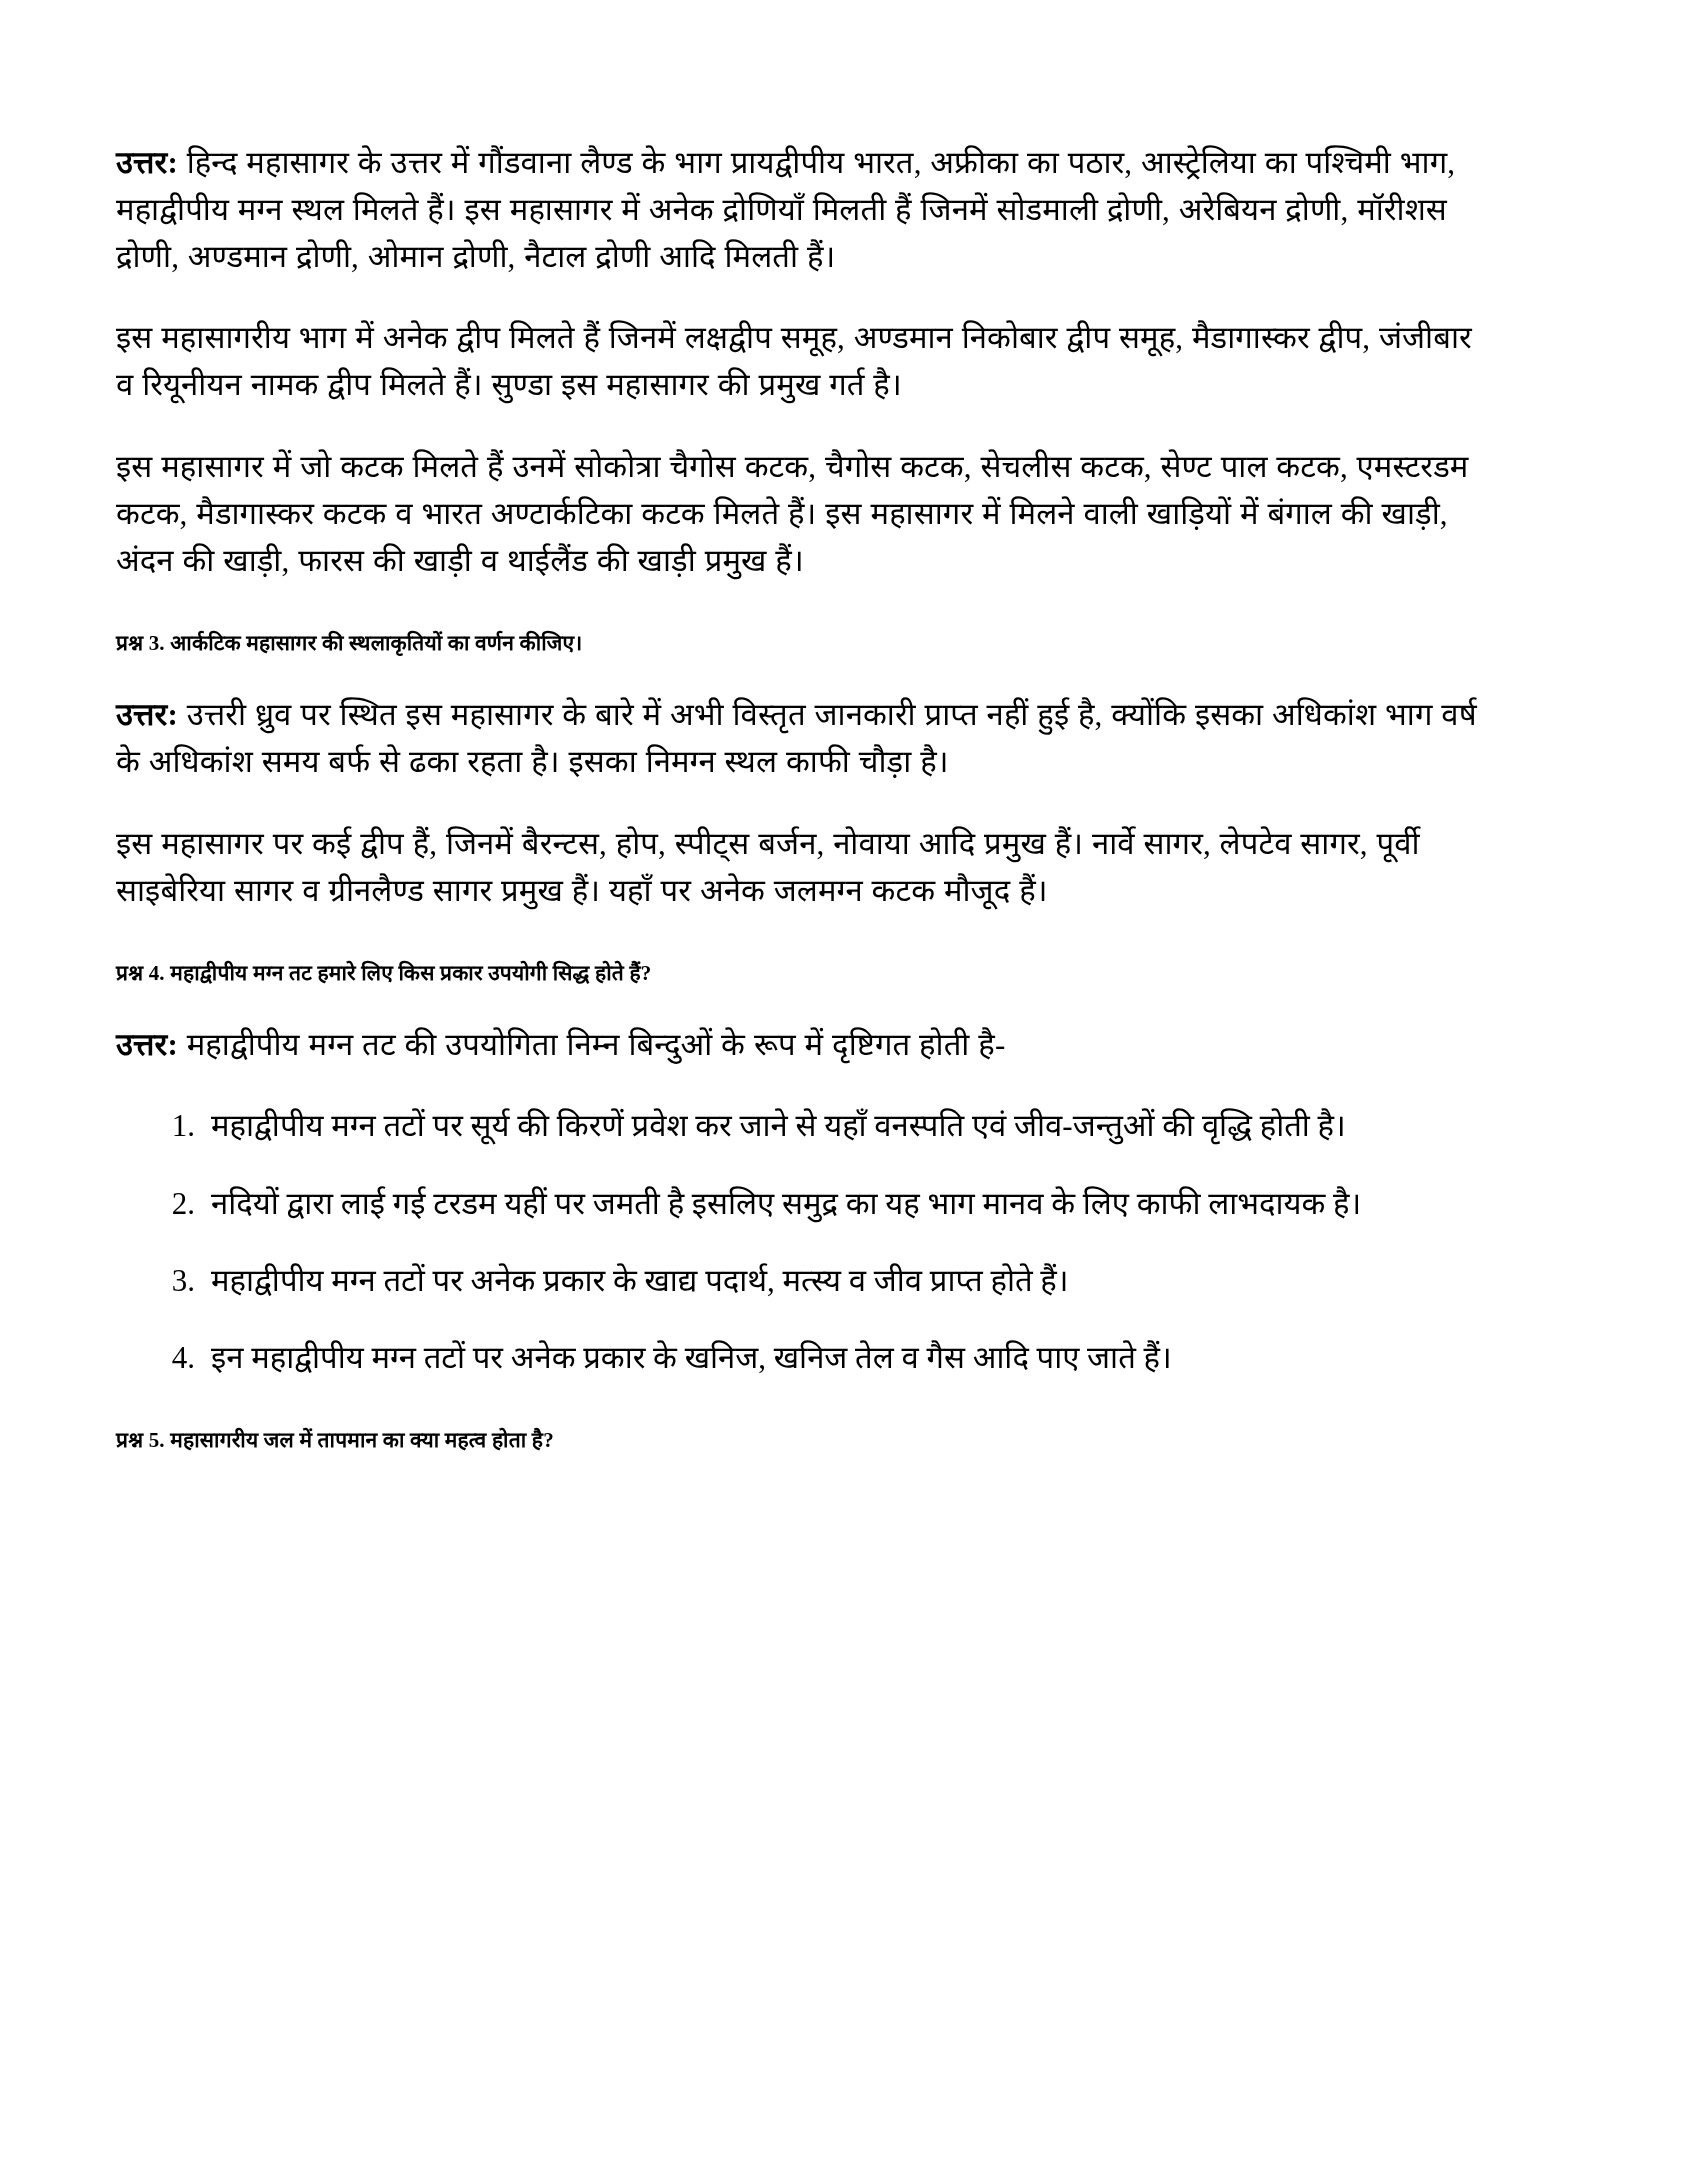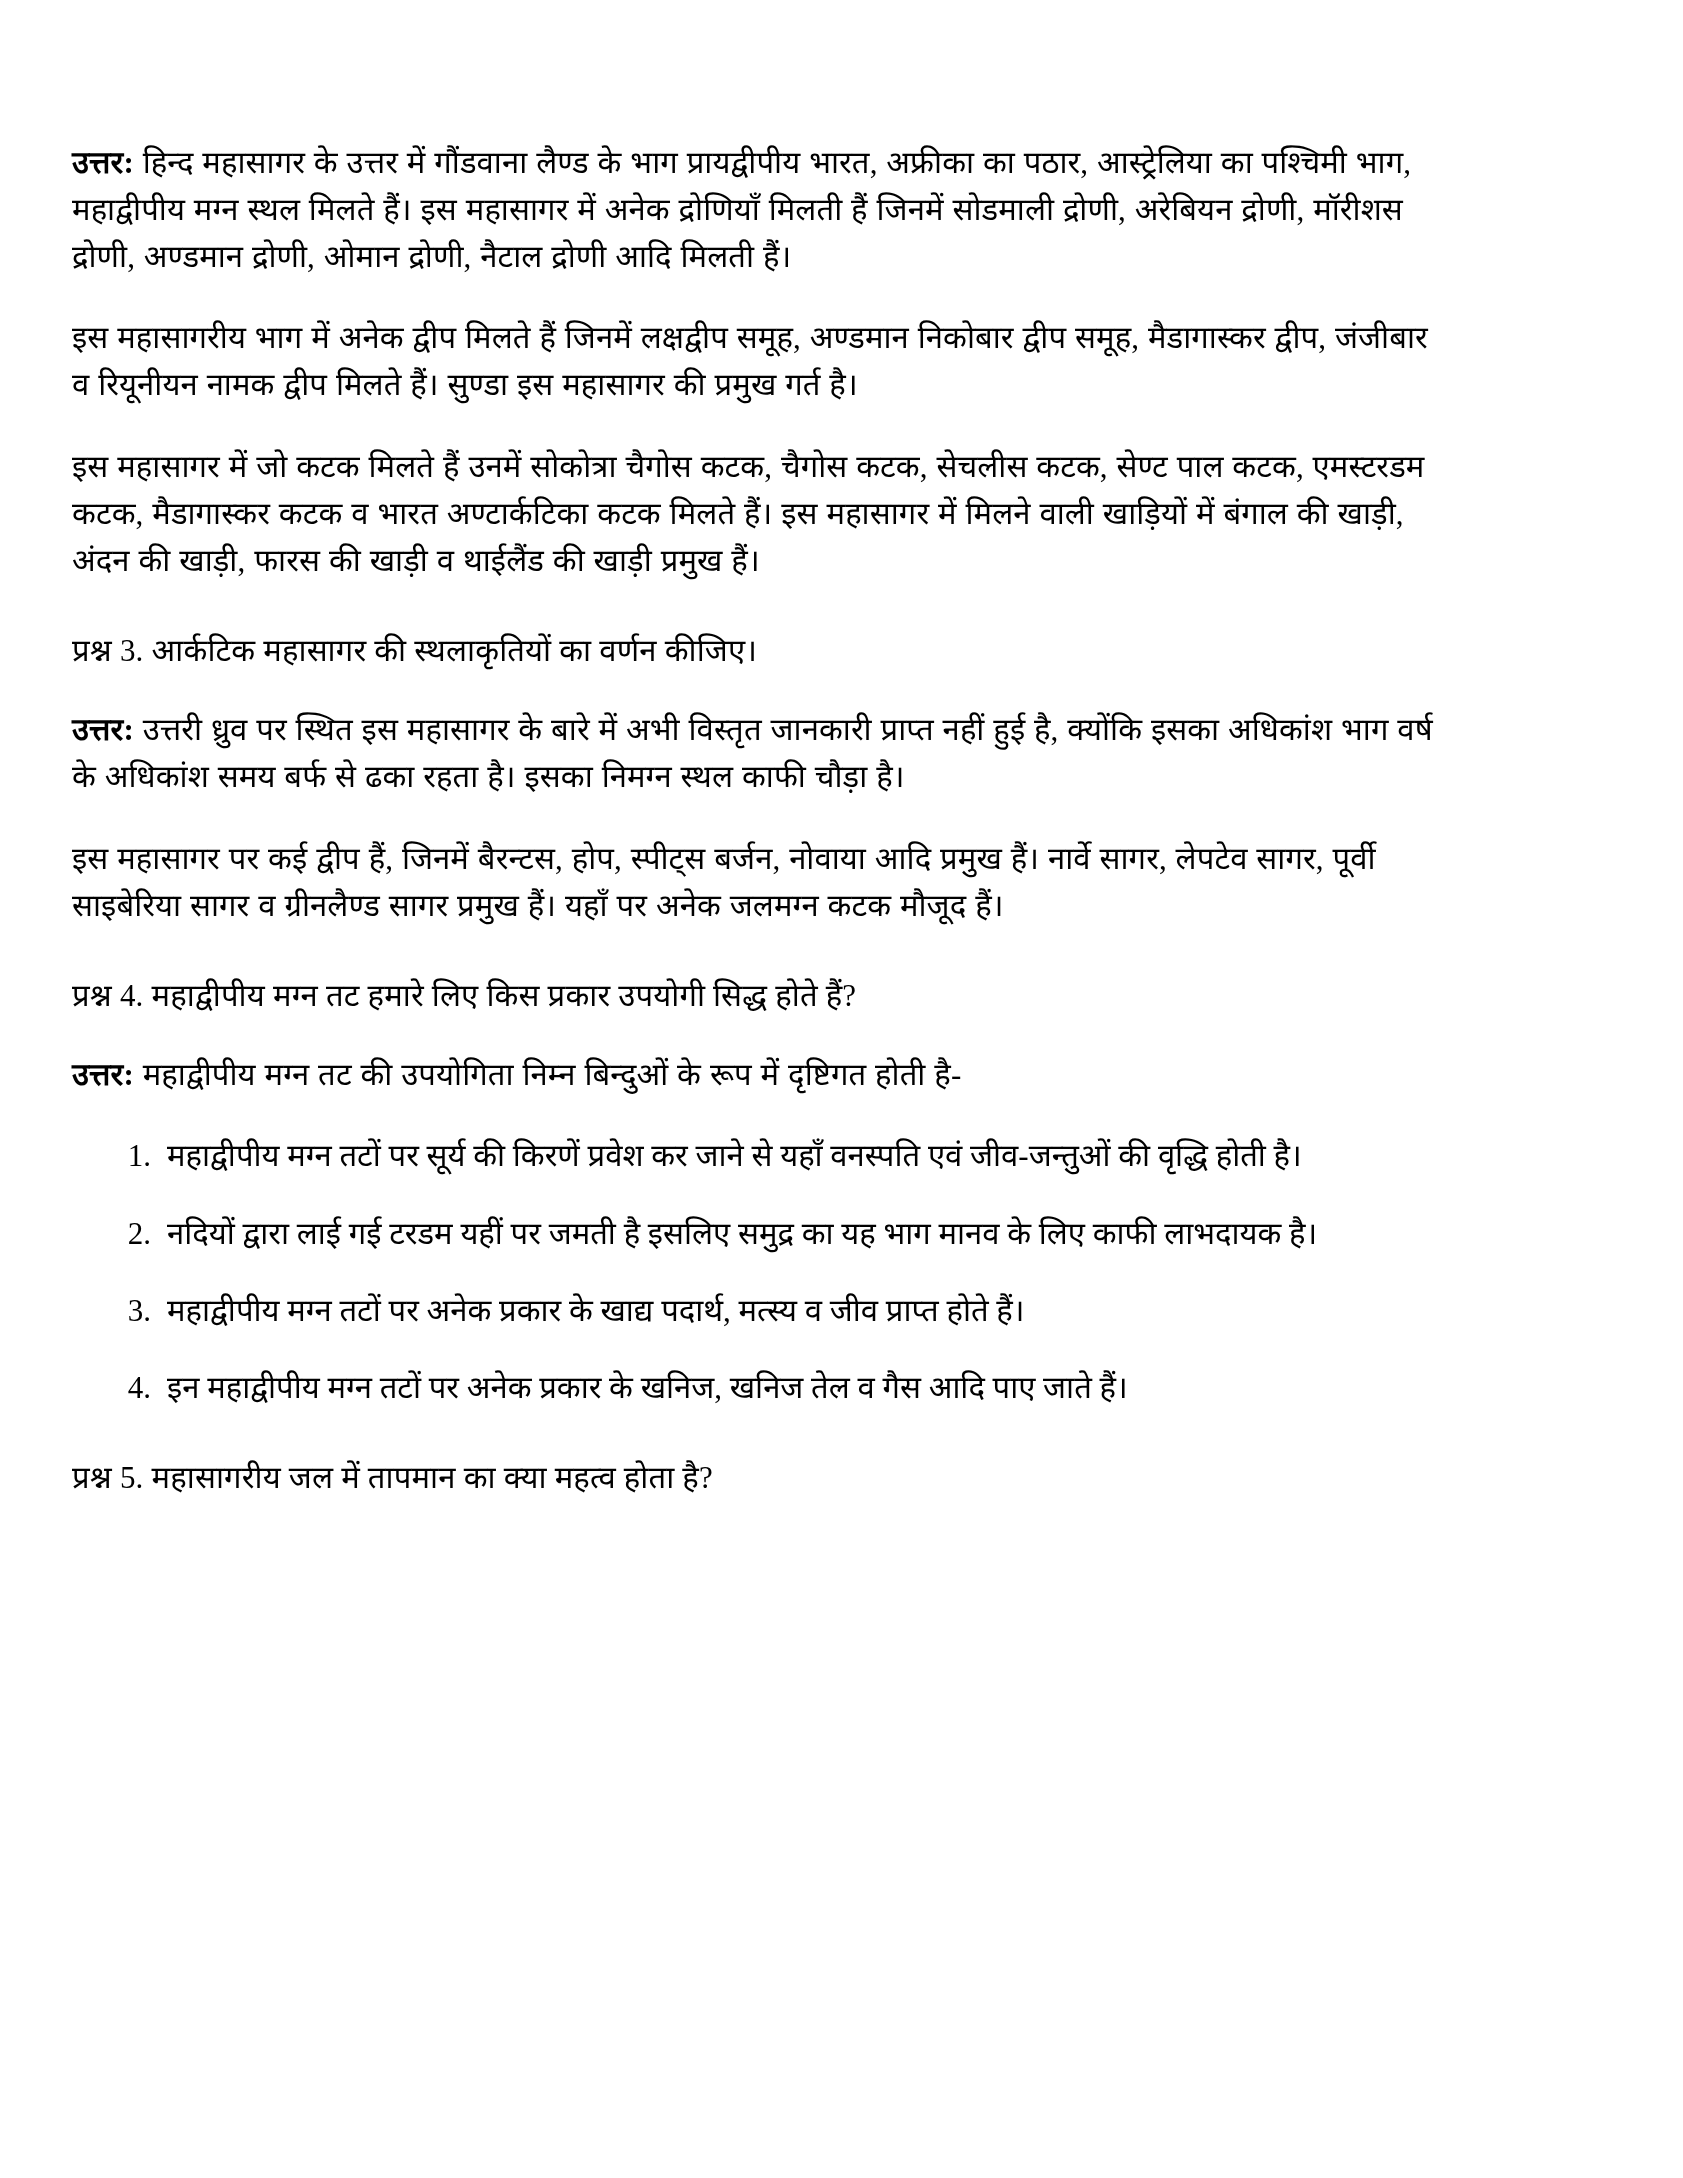--- a/index.html
+++ b/index.html
@@ -14,44 +14,44 @@
     font-family: "Liberation Serif", "DejaVu Serif", serif;
     color: #000000;
     -webkit-font-smoothing: antialiased;
   }
   .page {
     position: relative;
     width: 1509px;
     height: 2178px;
     background: #ffffff;
     box-sizing: border-box;
-    padding: 139px 139px 59px 72px;
+    padding: 139px 139px 59px 116px;
   }
   .content {
     width: 1366px;
   }
 
   
   .para {
     font-size: 31px;
     line-height: 1.52;
     letter-spacing: 0.1px;
     margin: 0 0 34px 0;
     text-align: left;
     word-spacing: 1px;
   }
   .para.tight {
   }
   .lead {
     font-weight: bold;
   }
   .question {
-    font-size: 31px;
+    font-size: 21px;
     line-height: 1.5;
-    font-weight: normal;
+    font-weight: bold;
     margin: 44px 0 32px 0;
     letter-spacing: 0.2px;
   }
   .question:first-child {
     margin-top: 0;
   }
 
   
   ol.points {
     margin: 26px 0 34px 0;

